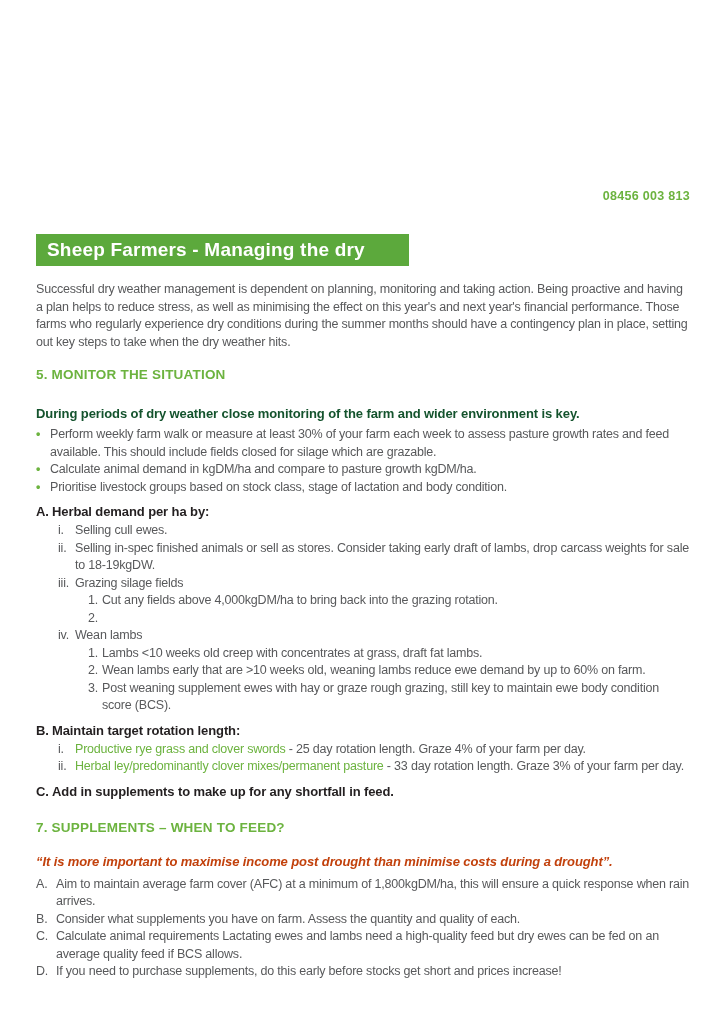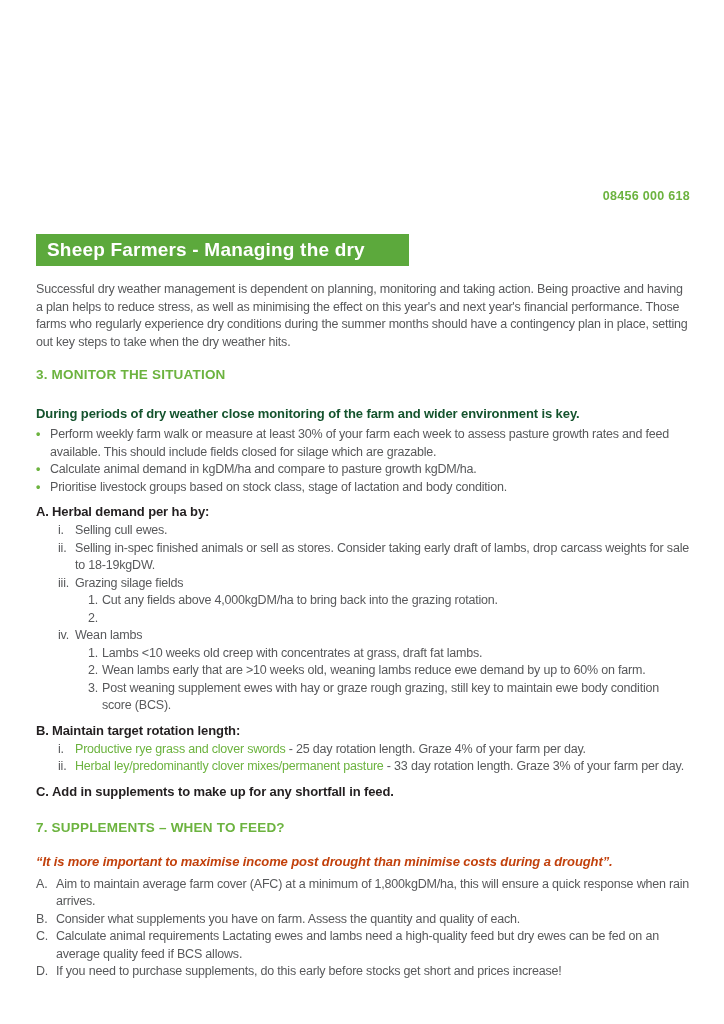--- a/index.html
+++ b/index.html
@@ -60,27 +60,27 @@
   
   .s3-items{margin-top:6px;}
   .s3-row{display:flex;}
   .s3-row .num{width:20px;flex-shrink:0;}
 </style>
 </head>
 <body>
 
 <div class="page">
 
-  <div class="phone">08456 000 618</div>
+  <div class="phone">08456 003 813</div>
 
   <div class="banner">Sheep Farmers - Managing the dry weather</div>
 
   <p class="body-text intro" style="margin:15px 0 0 0;">Successful dry weather management is dependent on planning, monitoring and taking action. Being proactive and having a plan helps to reduce stress, as well as minimising the effect on this year's and next year's financial performance. Those farms who regularly experience dry conditions during the summer months should have a contingency plan in place, setting out key steps to take when the dry weather hits.</p>
 
-  <div class="sec-heading">3. MONITOR THE SITUATION</div>
+  <div class="sec-heading">5. MONITOR THE SITUATION</div>
   <div class="lead">During periods of dry weather close monitoring of the farm and wider environment is key.</div>
   <div class="bullets body-text">
     <div class="bullet-row">
       <span class="bullet-dot">•</span>
       <span>Perform weekly farm walk or measure at least 30% of your farm each week to assess pasture growth rates and feed available. This should include fields closed for silage which are grazable.</span>
     </div>
     <div class="bullet-row">
       <span class="bullet-dot">•</span>
       <span>Calculate animal demand in kgDM/ha and compare to pasture growth kgDM/ha.</span>
     </div>

